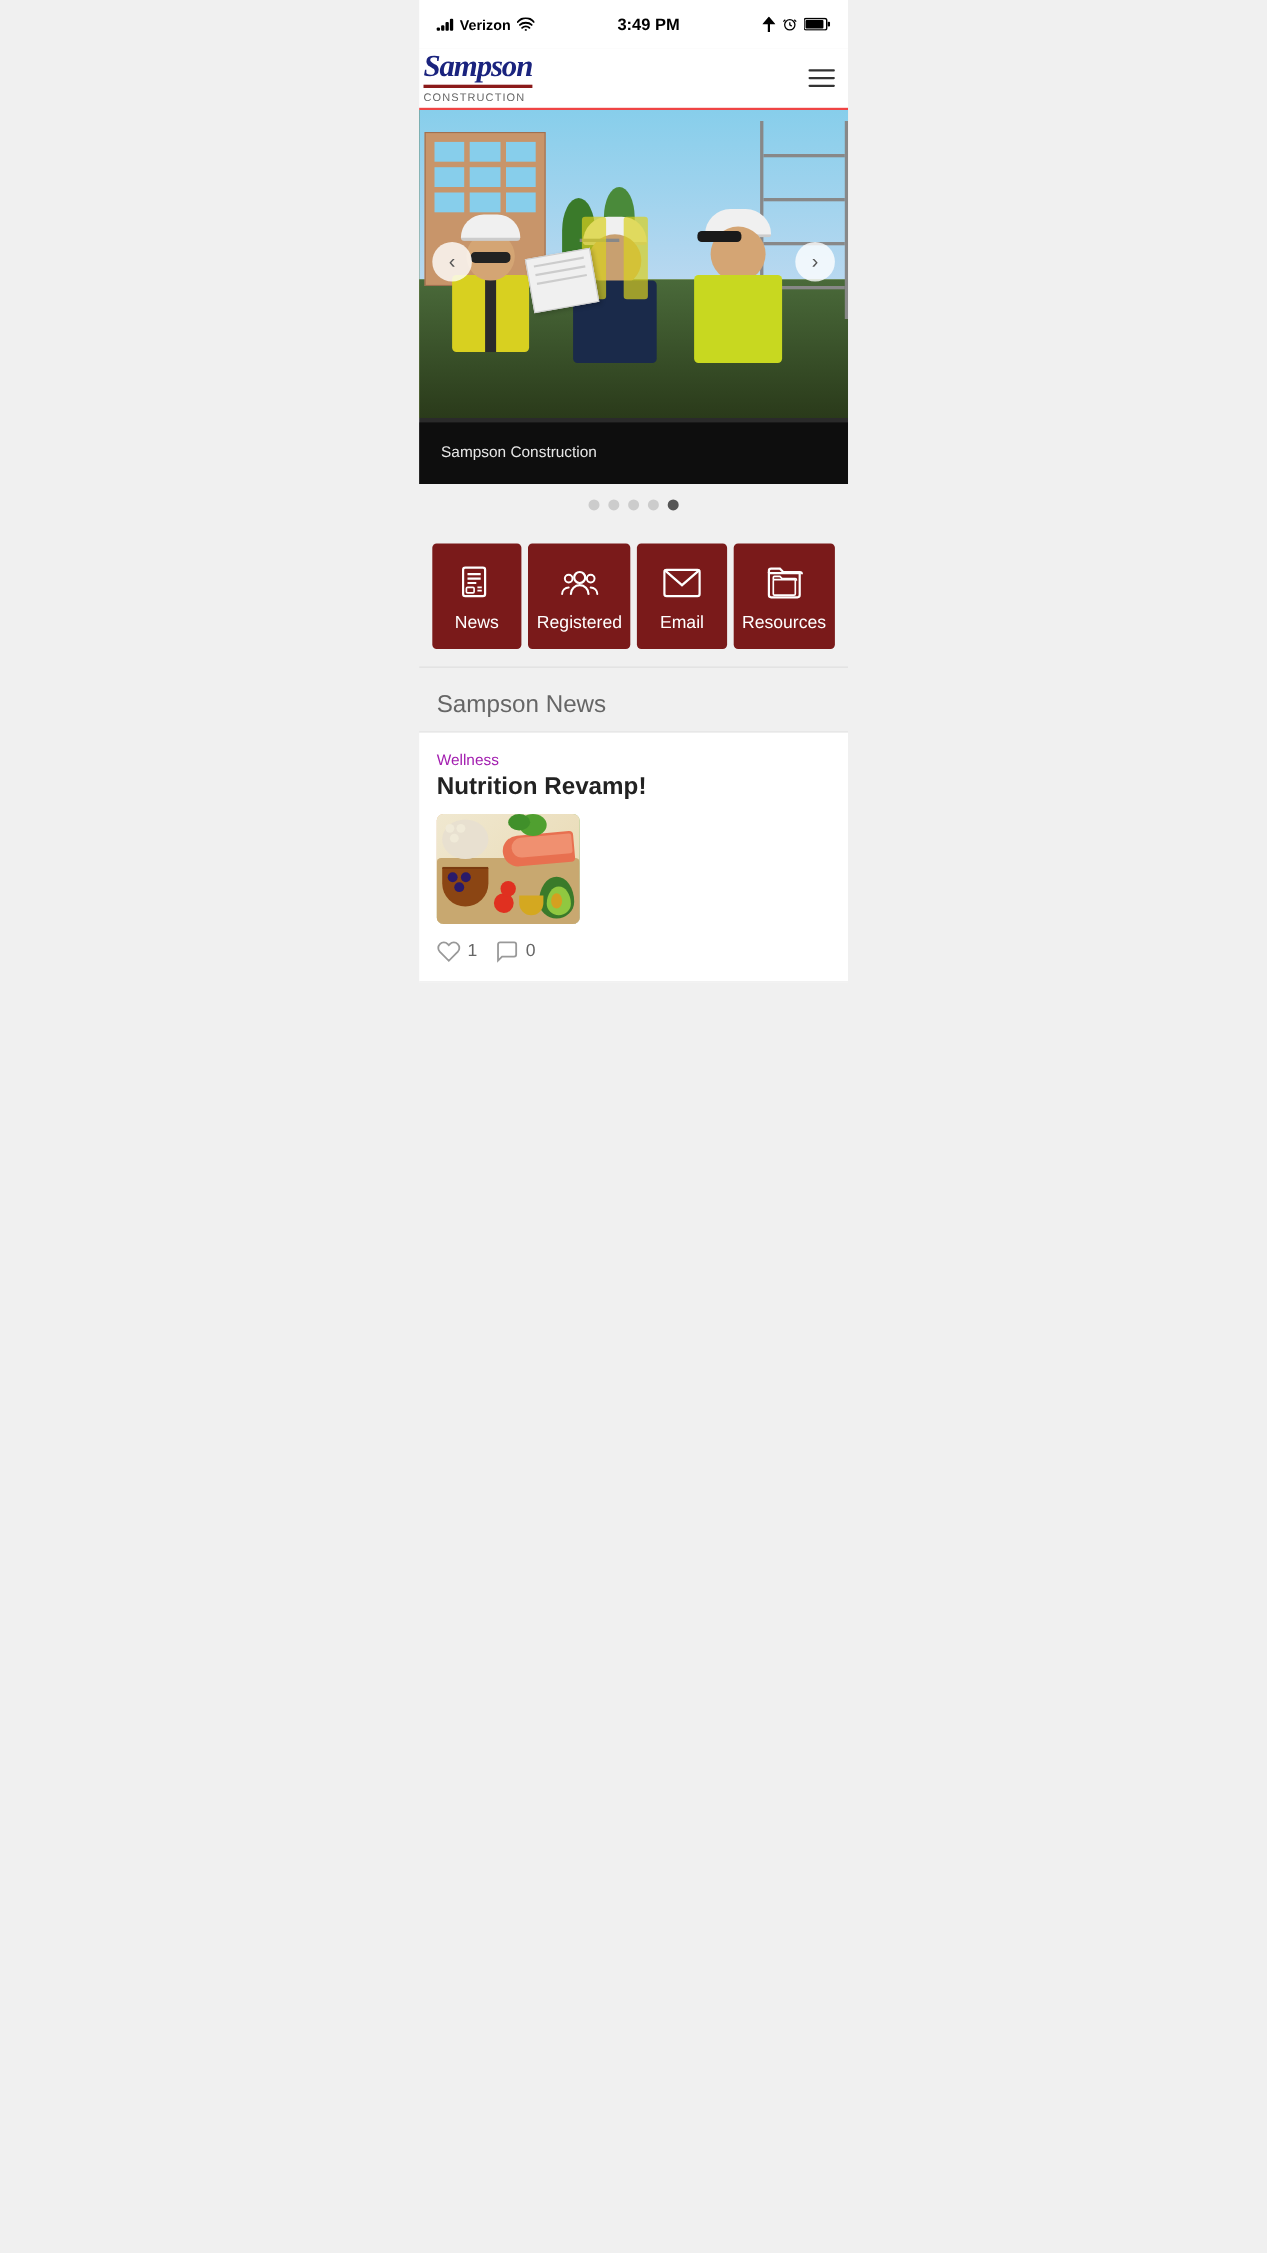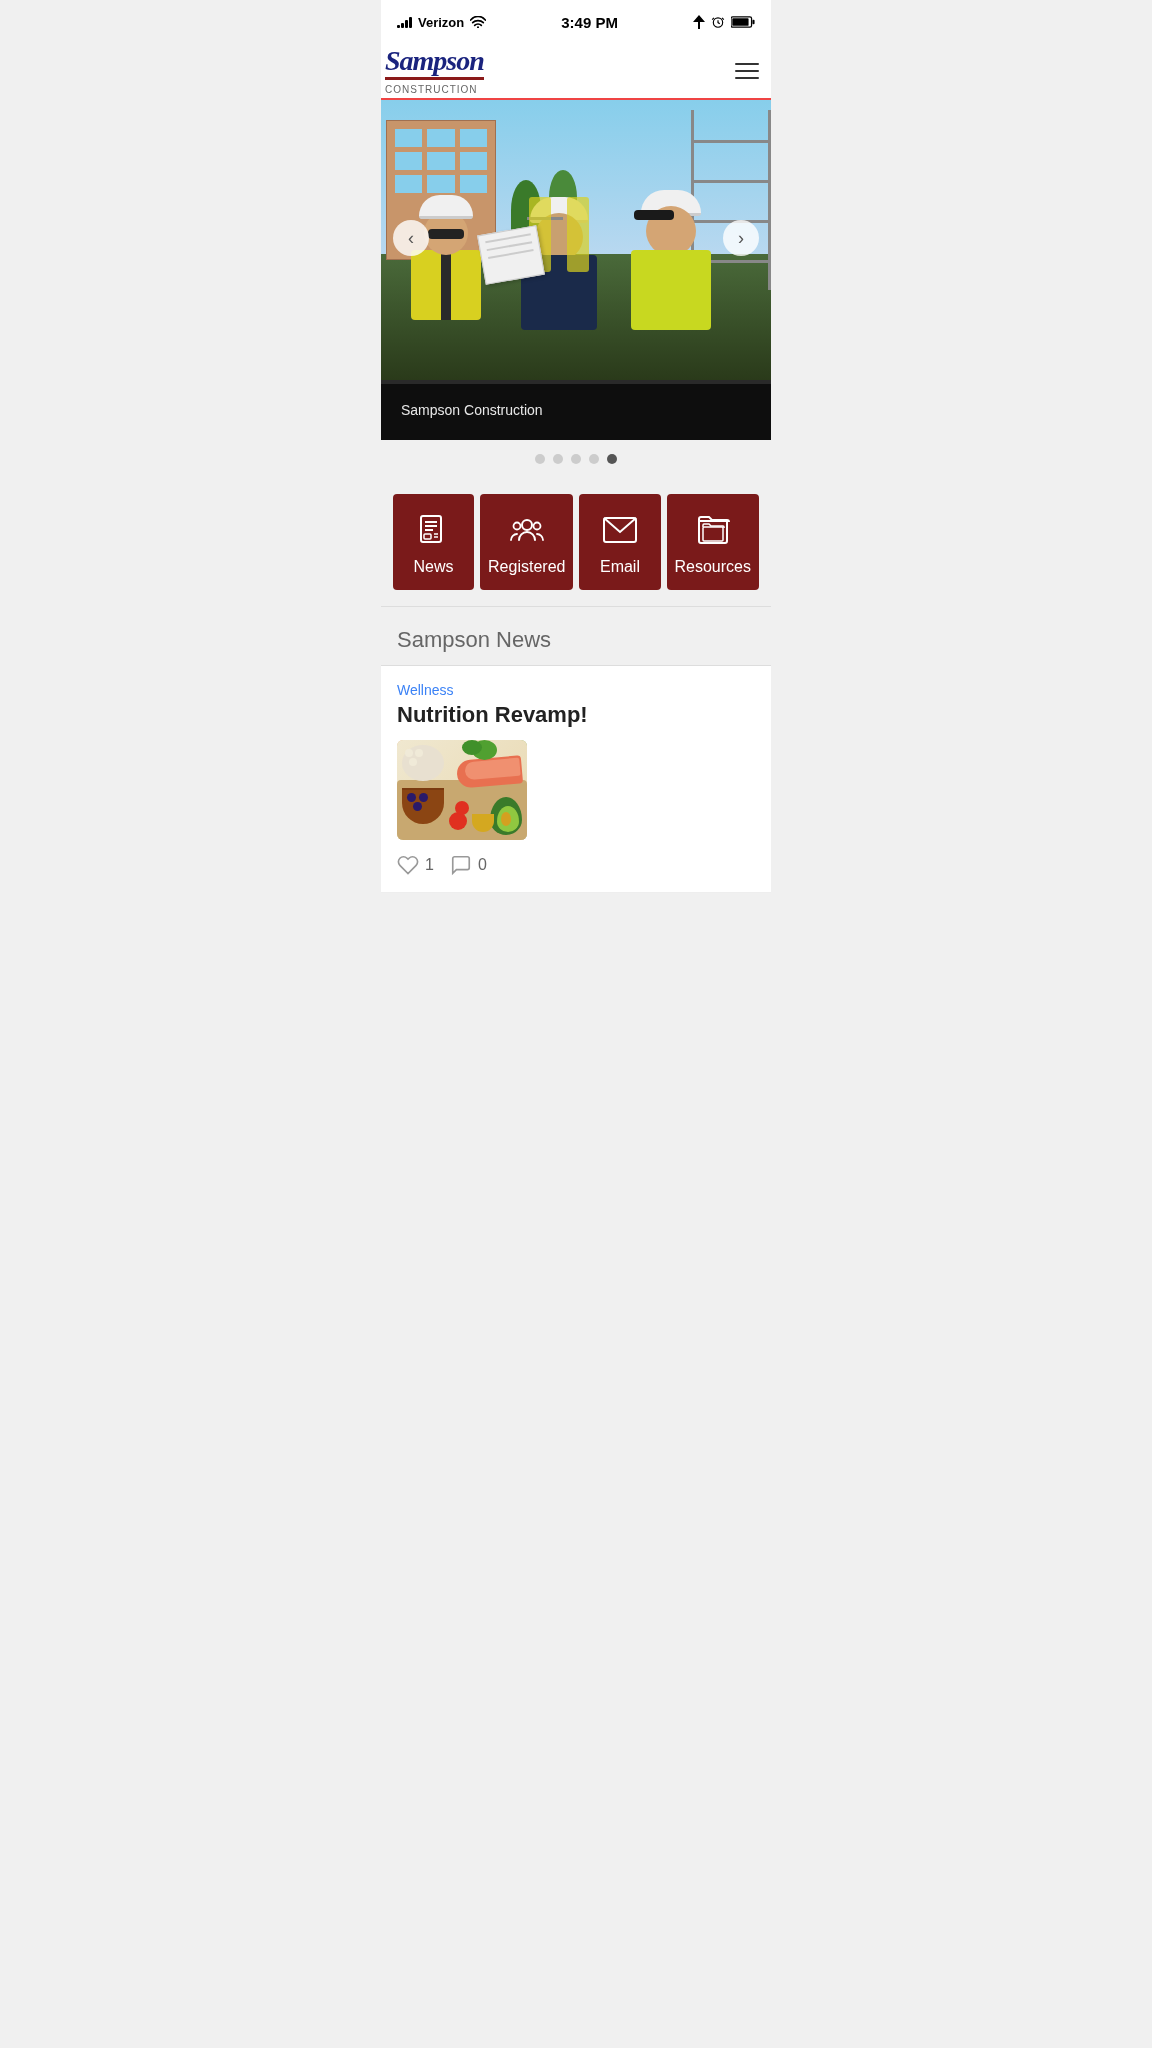--- a/index.html
+++ b/index.html
@@ -244,21 +244,21 @@
     
     .news-list {
       background: #fff;
     }
     .news-article {
       padding: 16px;
       border-bottom: 1px solid #eee;
     }
     .news-category {
       font-size: 14px;
-      color: #3b82f6;
+      color: #a21caf;
       margin-bottom: 4px;
     }
     .news-article-title {
       font-size: 22px;
       font-weight: 700;
       color: #222;
       margin-bottom: 12px;
     }
     .news-content {
       display: flex;

